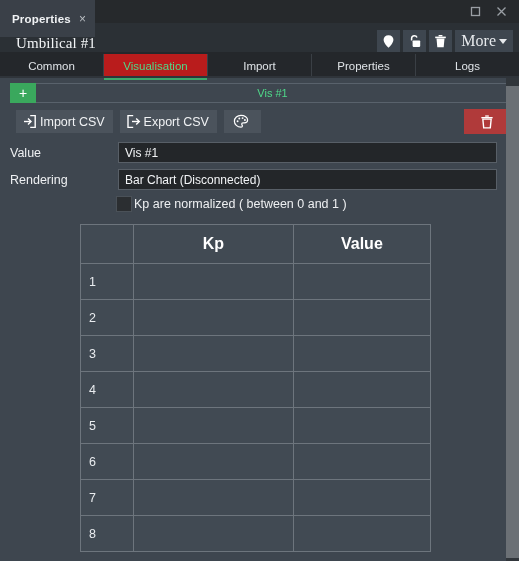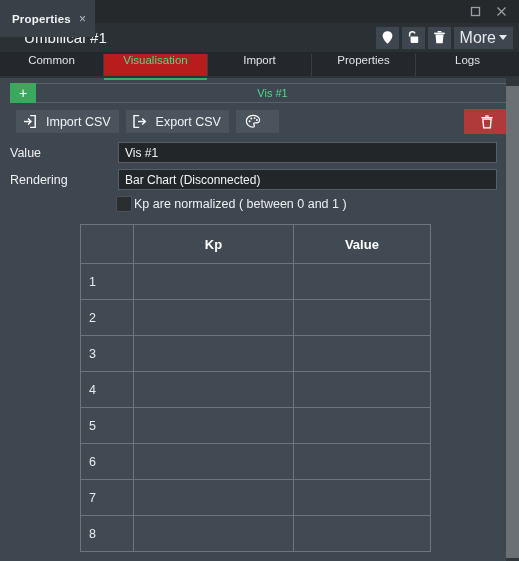--- a/index.html
+++ b/index.html
@@ -67,24 +67,25 @@
     justify-content: center;
     color: #9a9fa5;
     cursor: pointer;
   }
   .win-btn svg { display: block; }
 
   
   .header {
     height: 29px;
     display: flex;
-    align-items: center;
-    padding: 0 6px 0 24px;
+    align-items: flex-end;
+    padding: 0 6px 0 16px;
     background: #2b3035;
     box-sizing: border-box;
+    font-family: Liberation Serif, serif;
   }
   .header-title {
     font-size: 15px;
     color: #f2f4f6;
     letter-spacing: .1px;
   }
   .header-actions {
     margin-left: auto;
     display: flex;
     align-items: center;
@@ -132,20 +133,21 @@
     content: "";
     position: absolute;
     left: 0; right: 0; bottom: 0;
     height: 2px;
     background: #2f343a;
   }
   .tab {
     flex: 1 1 0;
     height: 24px;
     display: flex;
+    align-items: center;
     justify-content: center;
     font-size: 11.5px;
     color: #dfe3e7;
     background: #24272b;
     border-right: 1px solid #3a3f45;
     cursor: pointer;
     position: relative;
     box-sizing: border-box;
   }
   .tab:last-child { border-right: none; }
@@ -214,21 +216,21 @@
     gap: 7px;
     padding: 5px 10px 0 16px;
     box-sizing: border-box;
   }
   .tbtn {
     background: #4b535c;
     border: none;
     height: 23px;
     display: flex;
     align-items: center;
-    gap: 9px;
+    gap: 3px;
     padding: 0 8px 0 6px;
     font-size: 12.5px;
     color: #f0f2f4;
     cursor: pointer;
   }
   .tbtn.icon-only { padding: 0 9px; }
   .tbtn svg { display: block; }
   .del-btn {
     margin-left: auto;
     background: #b03a3a;
@@ -298,21 +300,21 @@
     width: 351px;
     table-layout: fixed;
   }
   table.kp th, table.kp td {
     border: 1px solid #6d757d;
     background: #414a53;
     box-sizing: border-box;
   }
   table.kp th {
     height: 39px;
-    font-size: 13px;
+    font-size: 16px;
     color: #ffffff;
     font-weight: bold;
   }
   table.kp td {
     height: 36px;
     font-size: 12.5px;
     color: #e9ecef;
     padding-left: 8px;
     vertical-align: middle;
   }

